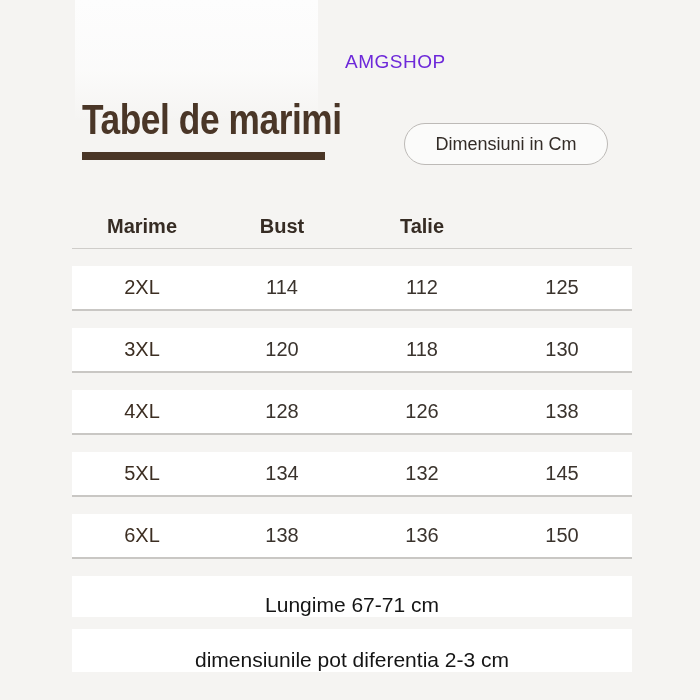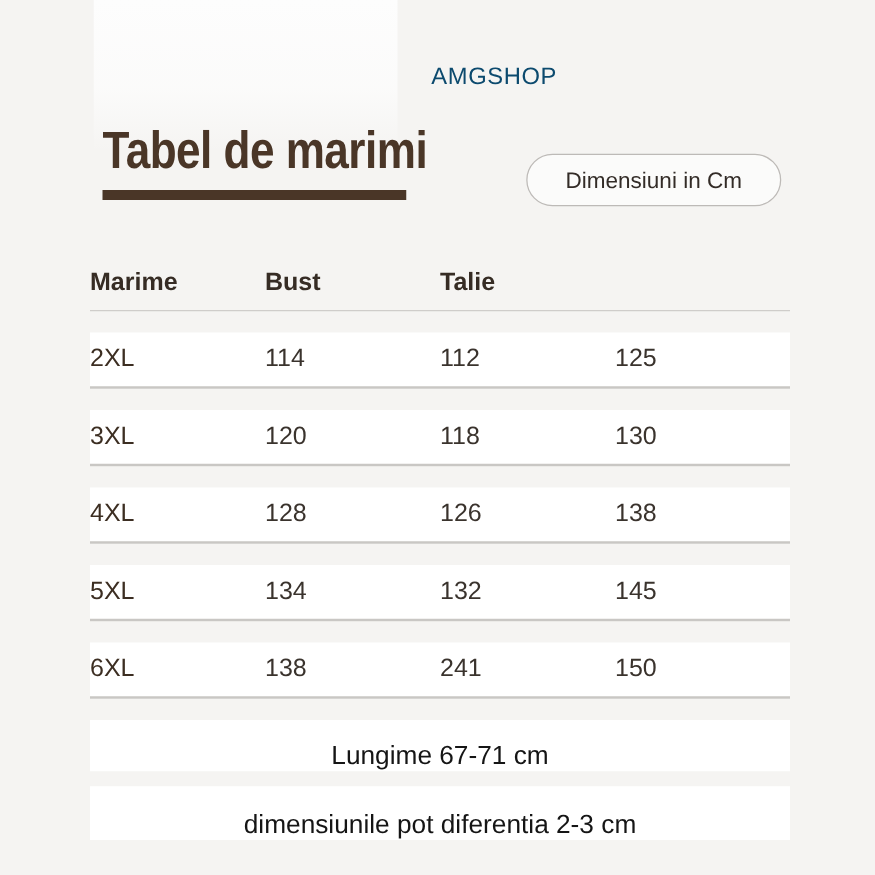--- a/index.html
+++ b/index.html
@@ -12,45 +12,45 @@
   }
   
   .top-fade {
     position:absolute; left:75px; top:0;
     width:243px; height:128px;
     background:linear-gradient(to bottom, #fdfdfd 0%, rgba(253,253,253,0.75) 55%, rgba(253,253,253,0) 95%);
   }
   .brand {
     position:absolute; left:345px; top:51px;
     font-size:19px; letter-spacing:0.5px;
-    color:#0c4a6e;
+    color:#6d28d9;
   }
   .title-block { position:absolute; left:82px; top:96px; }
   .title {
     font-size:42px; font-weight:700; line-height:1.12;
     color:#4a3627; white-space:nowrap; letter-spacing:-0.5px;
     transform:scaleX(0.84); transform-origin:left top;
   }
   .title-underline {
     width:243px; height:8px; margin-top:9px;
     background:#4a3627;
   }
   .pill {
-    position:absolute; left:421px; top:123px;
+    position:absolute; left:404px; top:123px;
     width:204px; height:42px; box-sizing:border-box;
     border:1.5px solid #bdbab7; border-radius:22px;
     background:#fbfbfa;
     display:flex; align-items:center; justify-content:center;
     font-size:18px; color:#332c27;
     cursor:pointer;
   }
   .size-table { position:absolute; left:72px; top:205px; width:560px; }
   .grid-4 {
     display:grid; grid-template-columns:1fr 1fr 1fr 1fr;
-    align-items:center; text-align:left;
+    align-items:center; text-align:center;
   }
   .thead {
     height:43px; font-weight:700; font-size:20px; color:#362c24;
     border-bottom:1px solid #cfcdca;
   }
   .row {
     height:43px; margin-top:17px;
     background:#ffffff; border-bottom:2px solid #c9c7c4;
     font-size:20px; color:#3a332d;
   }
@@ -113,21 +113,21 @@
     <div class="grid-4 row">
       <div class="cell-size">5XL</div>
       <div>134</div>
       <div>132</div>
       <div>145</div>
     </div>
 
     <div class="grid-4 row">
       <div class="cell-size">6XL</div>
       <div>138</div>
-      <div>241</div>
+      <div>136</div>
       <div>150</div>
     </div>
   </div>
 
   <div class="note note-length">
     <span>Lungime 67-71 cm</span>
   </div>
 
   <div class="note note-tolerance">
     <span>dimensiunile pot diferentia 2-3 cm</span>

